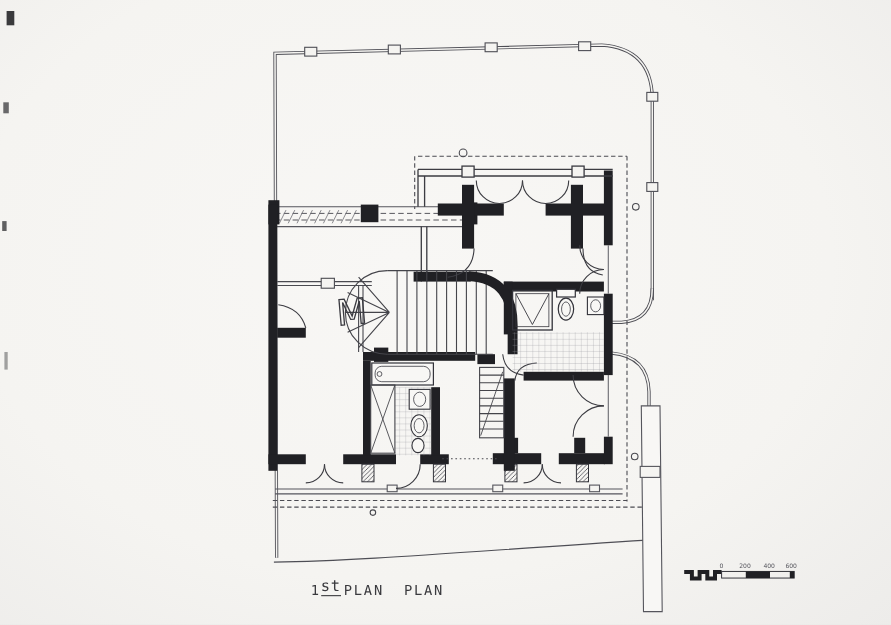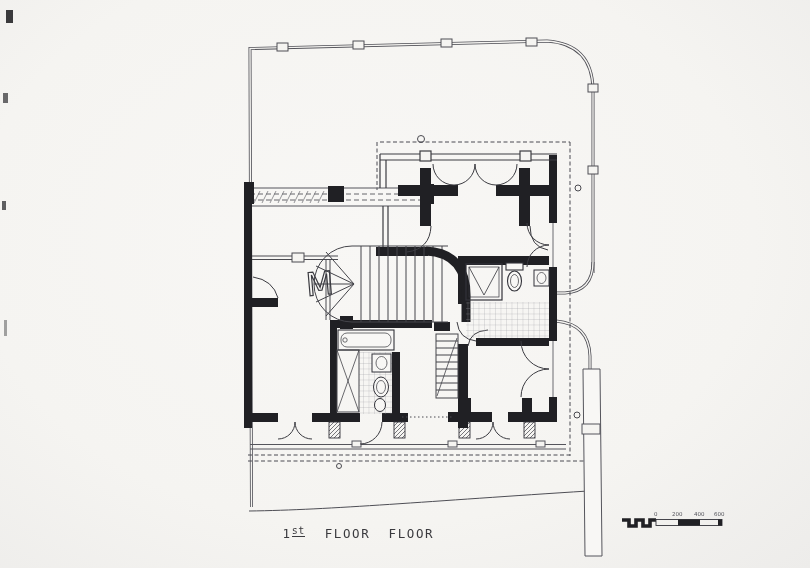--- a/index.html
+++ b/index.html
@@ -9,22 +9,22 @@
       radial-gradient(ellipse at 45% 42%, #f8f7f5 0%, #f5f4f1 62%, #edecea 100%);
     font-family:"DejaVu Sans Mono","Liberation Mono",monospace;
   }
   svg{position:absolute;left:0;top:0;}
   .plan-title{
     position:absolute;left:246px;top:510px;
     font-size:12.5px;letter-spacing:1.6px;color:#3a3a3e;white-space:pre;
     font-family:"DejaVu Sans Mono","Liberation Mono",monospace;
   }
   .plan-title .ord{
-    font-size:10px;vertical-align:4px;letter-spacing:.5px;
-    border-bottom:1px solid #3a3a3e;margin-right:20px;
+    font-size:14px;vertical-align:4px;letter-spacing:.5px;
+    border-bottom:1px solid #3a3a3e;margin-right:3px;
   }
   .speck{position:absolute;background:#3a3a3c;}
 </style>
 </head>
 <body>
 
 <div class="canvas">
 
   <div class="speck" style="left:6px;top:10px;width:7px;height:13px;"></div>
   <div class="speck" style="left:3px;top:93px;width:5px;height:10px;opacity:.75;"></div>
@@ -259,16 +259,16 @@
       <g font-family="DejaVu Sans, sans-serif" font-size="5.5" fill="#55555c">
         <text x="654" y="516">0</text>
         <text x="672" y="516">200</text>
         <text x="694" y="516">400</text>
         <text x="714" y="516">600</text>
       </g>
     </g>
   </svg>
 
   <div class="plan-title">
-    <span>1</span><span class="ord">st</span><span>FLOOR  FLOOR</span>
+    <span>1</span><span class="ord">st</span><span>PLAN  PLAN</span>
   </div>
 
 </div>
 
 </body></html>

